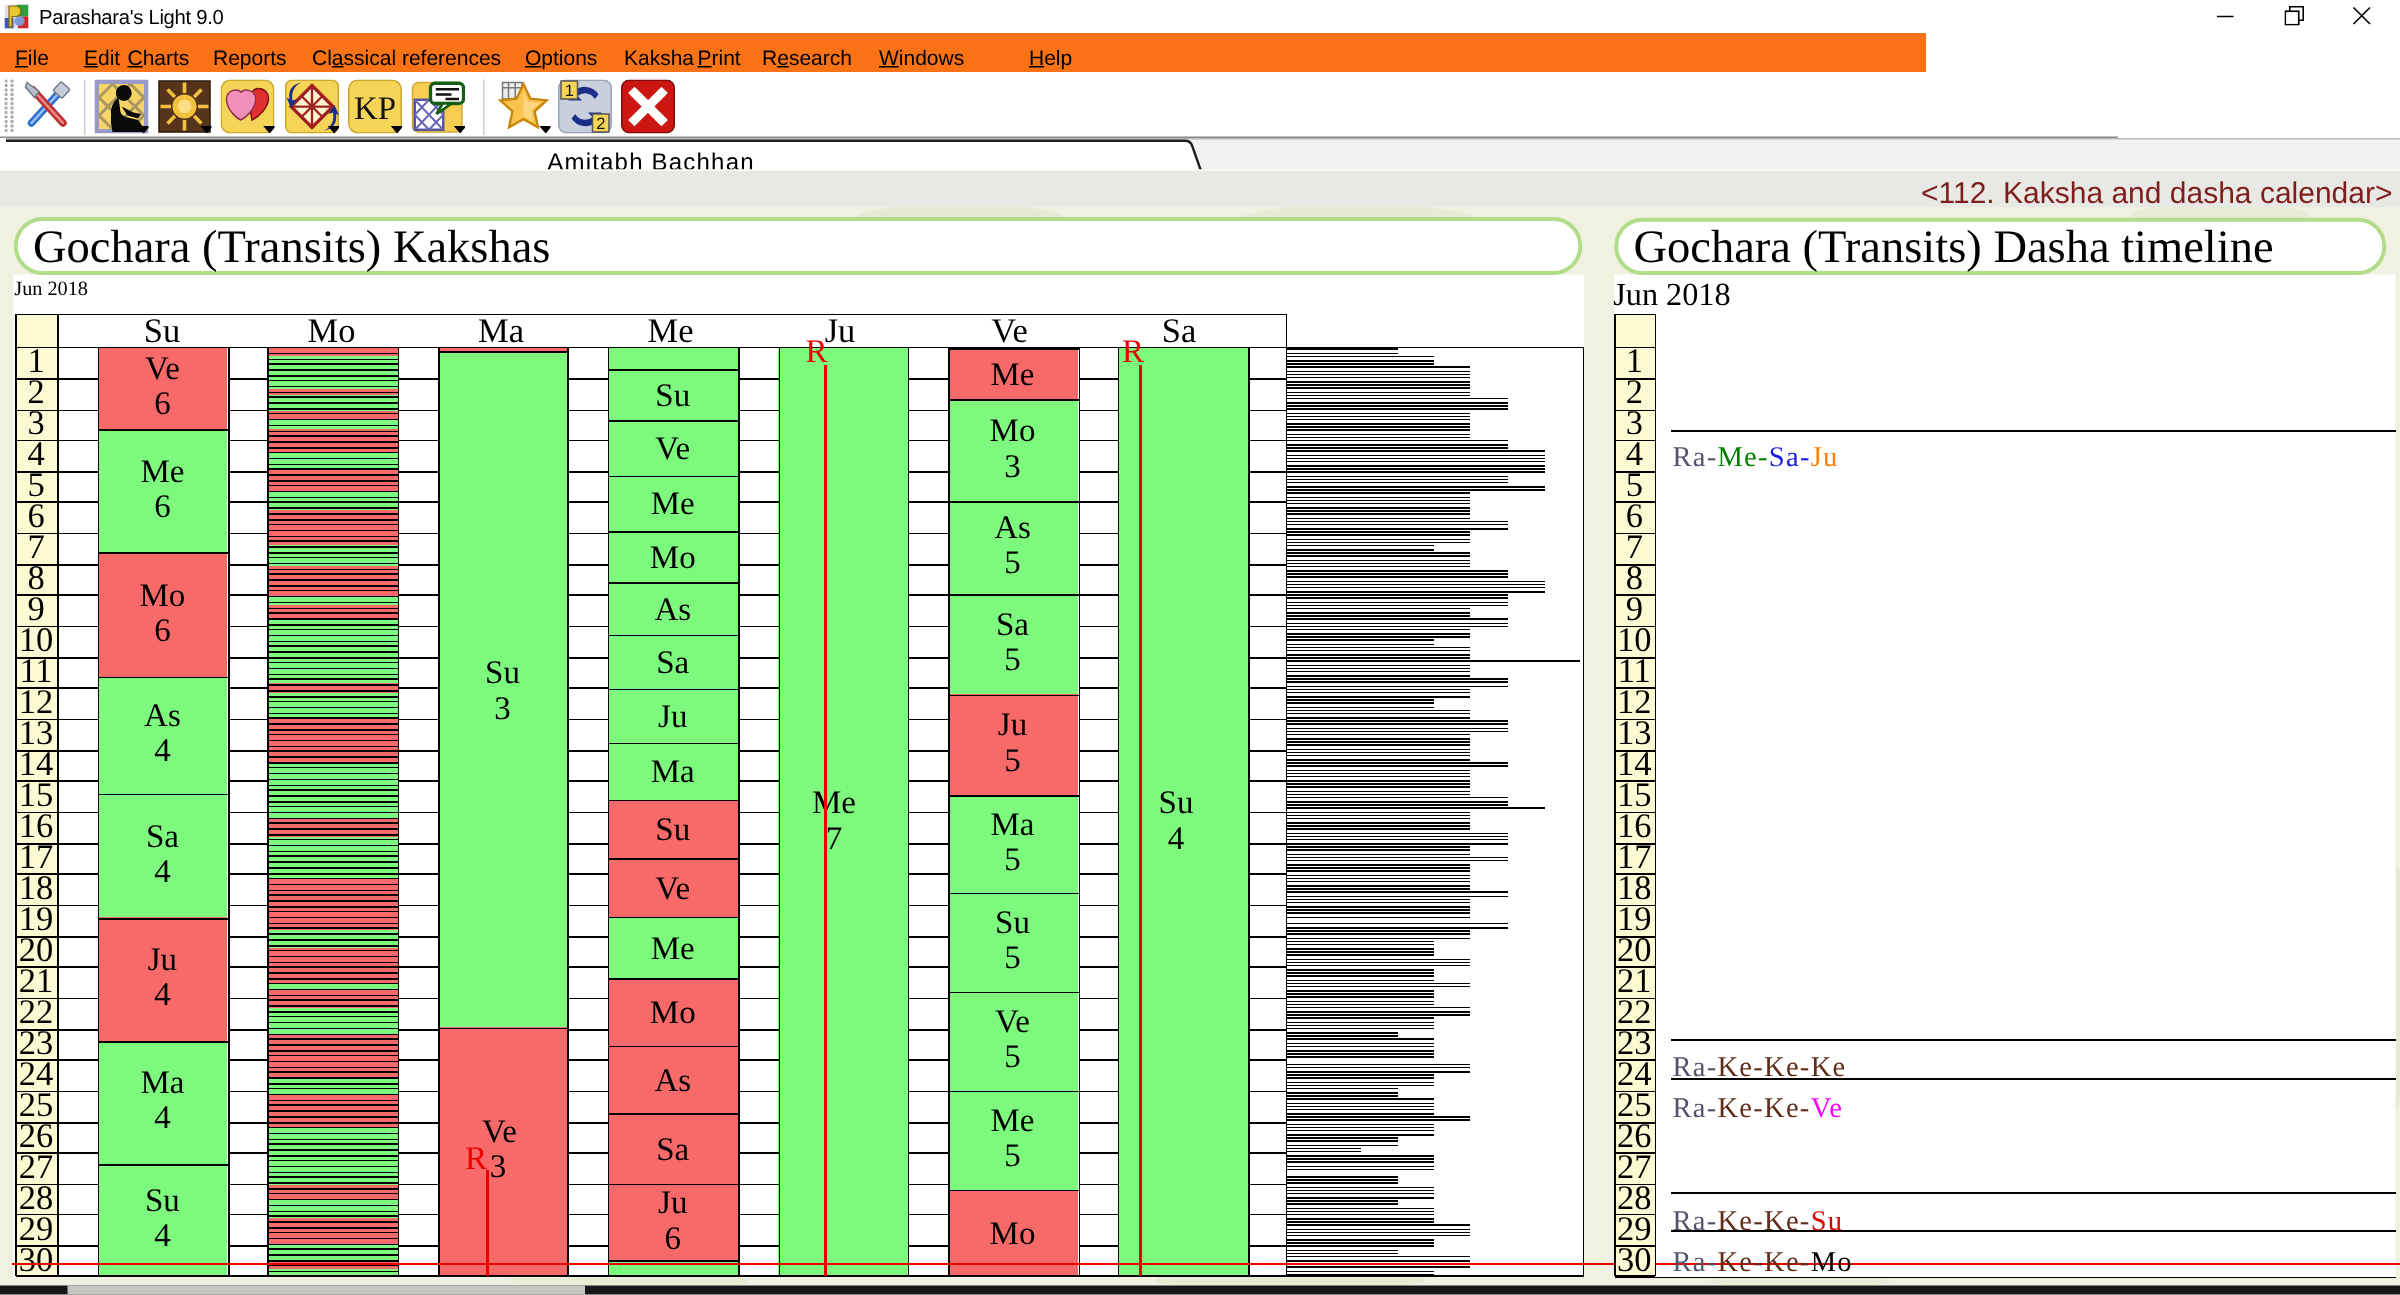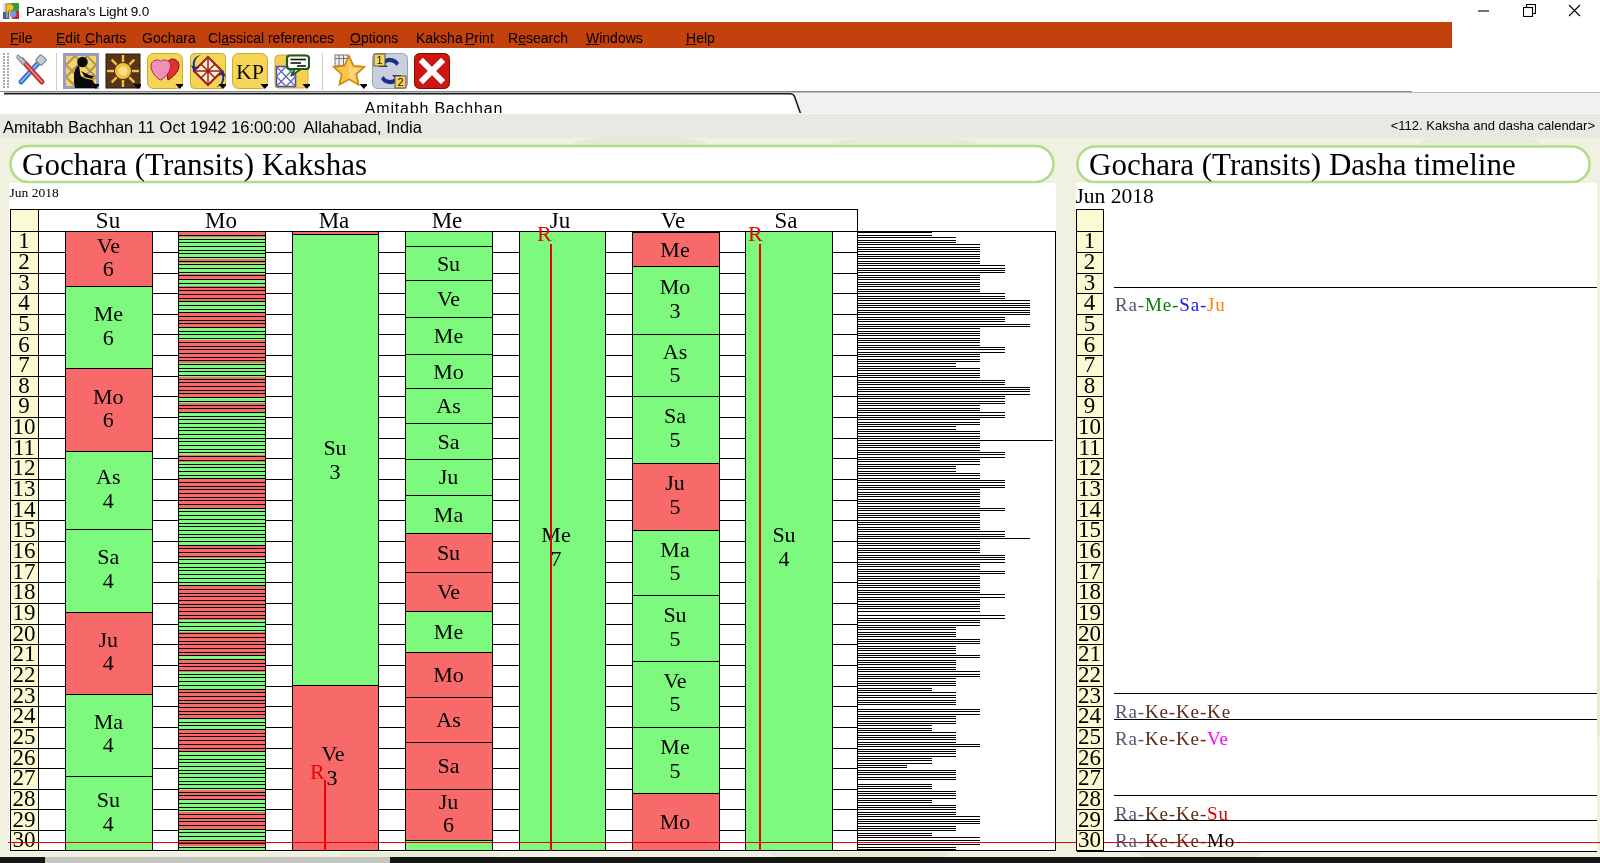--- a/index.html
+++ b/index.html
@@ -1,25 +1,25 @@
 <!DOCTYPE html>
 <html><head><meta charset="utf-8">
 <style>
 *{margin:0;padding:0;box-sizing:border-box}
 html,body{width:1600px;height:863px;overflow:hidden;background:#fff;font-family:"Liberation Sans",sans-serif}
 .abs{position:absolute}
 #titlebar{position:absolute;left:0;top:0;width:1280px;height:22px;background:#fff}
 #title{position:absolute;left:26px;top:4px;font-size:13.5px;letter-spacing:-0.2px;color:#000}
-#menubar{position:absolute;left:0;top:22px;width:1452px;height:26px;background:#c2410c}
+#menubar{position:absolute;left:0;top:22px;width:1284px;height:26px;background:#f97316}
 .mi{position:absolute;top:8px;font-size:14px;color:#000;white-space:pre}
 #toolbar{position:absolute;left:0;top:48px;width:1412px;height:44px;background:#fff;border-bottom:1.6px solid #8a8a8a}
 #tabrow{position:absolute;left:4px;top:92px;width:1600px;height:21px;background:#f1f1f0;border-top:1px solid #bababa}
 #infobar{position:absolute;left:0;top:113px;width:1600px;height:25px;background:#e8e8e4;border-top:1.5px solid #fbfbfb}
 #infoleft{position:absolute;left:3px;top:4px;font-size:16.5px;color:#000}
-#inforight{position:absolute;right:5px;top:4px;font-size:13px;color:#000000}
+#inforight{position:absolute;right:5px;top:4px;font-size:20px;color:#7f1d1d}
 #content{position:absolute;left:0;top:138px;width:1600px;height:719px}
 #taskbar{position:absolute;left:0;top:857px;width:1600px;height:6px;background:#161616}
 </style></head>
 <body>
 <div id="titlebar">
  <svg class="abs" style="left:3px;top:3px" width="16" height="16" viewBox="0 0 16 16">
   <rect width="16" height="16" fill="#e8d8ec"></rect>
   <rect x="8" y="0" width="8" height="8" fill="#2e9e3e"></rect>
   <rect x="9" y="8" width="7" height="8" fill="#d02828"></rect>
   <rect x="0" y="9" width="6" height="7" fill="#3858c8"></rect>
@@ -35,21 +35,21 @@
       <path d="M3.5 3.5v-3h9v9h-3"></path>
     </svg>
  <svg class="abs" style="left:1568px;top:4px" width="13" height="13" viewBox="0 0 13 13">
       <path d="M1 1l11 11M12 1L1 12" stroke="#000" stroke-width="1.1"></path>
     </svg>
 </div>
 <div id="menubar">
  <span class="mi" style="left:10px"><u>F</u>ile</span>
  <span class="mi" style="left:56px"><u>E</u>dit</span>
  <span class="mi" style="left:85px"><u>C</u>harts</span>
- <span class="mi" style="left:142px">Gochara</span>
+ <span class="mi" style="left:142px">Reports</span>
  <span class="mi" style="left:208px">Cl<u>a</u>ssical references</span>
  <span class="mi" style="left:350px"><u>O</u>ptions</span>
  <span class="mi" style="left:416px">Kaksha</span>
  <span class="mi" style="left:465px"><u>P</u>rint</span>
  <span class="mi" style="left:508px">R<u>e</u>search</span>
  <span class="mi" style="left:586px"><u>W</u>indows</span>
  <span class="mi" style="left:686px"><u>H</u>elp</span>
 </div>
 <div id="toolbar">
  <svg class="abs" style="left:3px;top:5px" width="8" height="37">
@@ -181,21 +181,20 @@
     </svg>
 </div>
 <div id="tabrow">
  <svg class="abs" style="left:0;top:-1px" width="810" height="22" viewBox="0 0 810 22">
   <path d="M0 22V1.8H786Q789.5 1.8 790.6 4.8L796.5 22Z" fill="#fff"></path>
   <path d="M0 1.8H786Q789.5 1.8 790.6 4.8L796.5 21.5" fill="none" stroke="#1c1c1c" stroke-width="1.6"></path>
   <text x="430" y="21.5" font-family="Liberation Sans" font-size="16" letter-spacing="0.8" text-anchor="middle" fill="#000">Amitabh Bachhan</text>
  </svg>
 </div>
 <div id="infobar">
- <span id="infoleft">Amitabh Bachhan 11 Oct 1942 16:00:00&nbsp; Allahabad, India</span>
  <span id="inforight">&lt;112. Kaksha and dasha calendar&gt;</span>
 </div>
 <svg id="content" width="1600" height="719" viewBox="0 0 1600 719">
 <rect x="0" y="0" width="1600" height="725" fill="#f0f1e1"></rect>
 <ellipse cx="640" cy="8" rx="70" ry="10" fill="#dde8c8" opacity="0.6"></ellipse>
 <ellipse cx="905" cy="12" rx="85" ry="14" fill="#dde8c8" opacity="0.55"></ellipse>
 <ellipse cx="1480" cy="6" rx="60" ry="9" fill="#dde8c8" opacity="0.5"></ellipse>
 <ellipse cx="1585" cy="520" rx="28" ry="90" fill="#dde8c8" opacity="0.6"></ellipse>
 <ellipse cx="1570" cy="300" rx="20" ry="60" fill="#dde8c8" opacity="0.45"></ellipse>
 <ellipse cx="30" cy="90" rx="14" ry="60" fill="#dde8c8" opacity="0.4"></ellipse>

